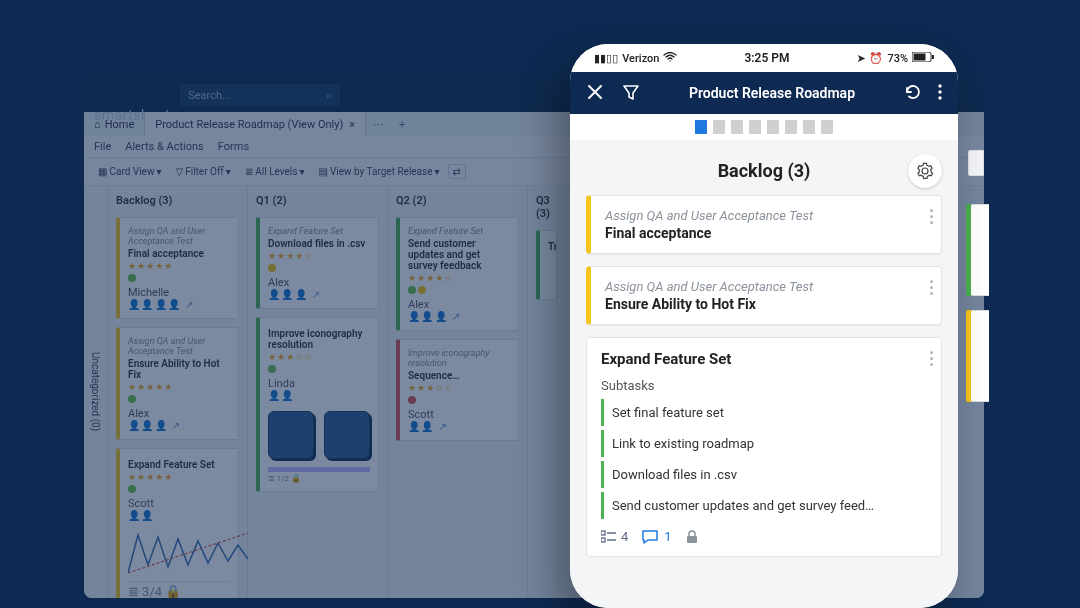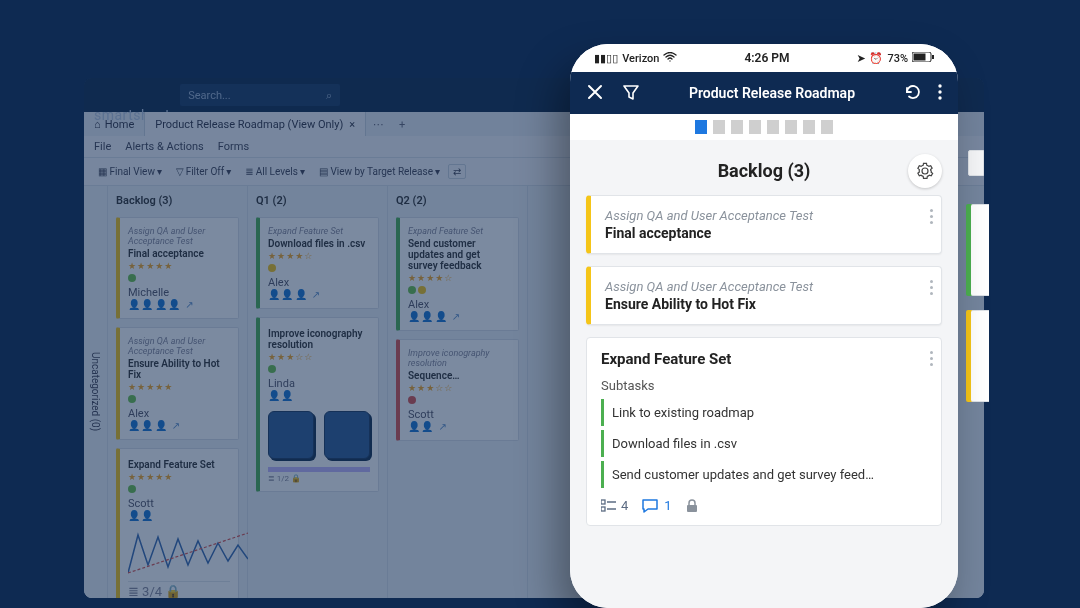--- a/index.html
+++ b/index.html
@@ -94,21 +94,21 @@
     </div>
     <div class="tab-plus">⋯</div>
     <div class="tab-plus">+</div>
   </div>
   <div class="menubar">
     <span>File</span>
     <span>Alerts &amp; Actions</span>
     <span>Forms</span>
   </div>
   <div class="toolbar">
-    <div class="tool">▦ <span>Final View</span> ▾</div>
+    <div class="tool">▦ <span>Card View</span> ▾</div>
     <div class="tool">▽ <span>Filter Off</span> ▾</div>
     <div class="tool">≣ <span>All Levels</span> ▾</div>
     <div class="tool">▤ <span>View by Target Release</span> ▾</div>
     <div class="tool" style="border:1px solid #c9d2dd;padding:1px 4px;">⇄</div>
   </div>
   <div class="board">
     <div class="lane lane-vert">
       <span class="lane-vert-title">Uncategorized (0)</span>
     </div>
 
@@ -181,20 +181,26 @@
       <div class="card red">
         <div class="epic">Improve iconography resolution</div>
         <div class="ttl">Sequence…</div>
         <div class="stars">★★★☆☆</div>
         <span class="dot r"></span>
         <div class="person">Scott</div>
         <div class="people">👤👤 ↗</div>
       </div>
     </div>
 
+    <div class="lane" style="width:30px;">
+      <div class="lane-title">Q3 (3)</div>
+      <div class="card green" style="height:70px;overflow:hidden">
+        <div class="ttl">Tr</div>
+      </div>
+    </div>
   </div>
   <div class="desktop-overlay"></div>
 </div>
 
 <div class="rpeek">
   <div class="chip" style="top:0;height:26px;background:#f4f5f7;border:1px solid #dde1e6;left:6px;"></div>
   <div class="chip" style="top:54px;height:92px;background:#4caf50;left:4px;"></div>
   <div class="chip" style="top:54px;height:92px;background:#fff;left:9px;width:18px;border-top:1px solid #dde1e6;border-bottom:1px solid #dde1e6;"></div>
   <div class="chip" style="top:160px;height:92px;background:#f5c518;left:4px;"></div>
   <div class="chip" style="top:160px;height:92px;background:#fff;left:9px;width:18px;border-top:1px solid #dde1e6;border-bottom:1px solid #dde1e6;"></div>
@@ -204,21 +210,21 @@
   <div class="statusbar">
     <div class="status-left">
       <span>▮▮▯▯</span>
       <span>Verizon</span>
       <span>
         <svg width="14" height="10" viewBox="0 0 14 10">
             <path d="M7 9 L7 9 M1 3 Q7 -2 13 3 M3 5 Q7 1.5 11 5 M5 7 Q7 5 9 7" stroke="#222" fill="none" stroke-width="1.3" stroke-linecap="round"></path>
           </svg>
       </span>
     </div>
-    <div style="font-weight:600">4:26 PM</div>
+    <div style="font-weight:600">3:25 PM</div>
     <div class="status-right">
       <span>➤</span>
       <span>⏰</span>
       <span>73%</span>
       <span>
         <svg width="22" height="10">
             <rect x="0" y="0" width="19" height="10" rx="2" fill="none" stroke="#222"></rect>
             <rect x="1.5" y="1.5" width="12" height="7" fill="#222"></rect>
             <rect x="20" y="3" width="2" height="4" fill="#222"></rect>
           </svg>
@@ -296,20 +302,21 @@
     </div>
 
     <div class="mcard2">
       <div class="ttl">Expand Feature Set</div>
       <div class="more">
           <div></div>
           <div></div>
           <div></div>
         </div>
       <div class="sublabel">Subtasks</div>
+      <div class="subtask">Set final feature set</div>
       <div class="subtask">Link to existing roadmap</div>
       <div class="subtask">Download files in .csv</div>
       <div class="subtask">Send customer updates and get survey feed…</div>
       <div class="cardfoot">
         <div class="ic">
           <svg width="16" height="14" viewBox="0 0 16 14">
               <rect x="0" y="1" width="4" height="4" fill="none" stroke="#5b6b82" stroke-width="1.3"></rect>
               <rect x="0" y="8" width="4" height="4" fill="none" stroke="#5b6b82" stroke-width="1.3"></rect>
               <line x1="6" y1="3" x2="15" y2="3" stroke="#5b6b82" stroke-width="1.5"></line>
               <line x1="6" y1="10" x2="15" y2="10" stroke="#5b6b82" stroke-width="1.5"></line>

